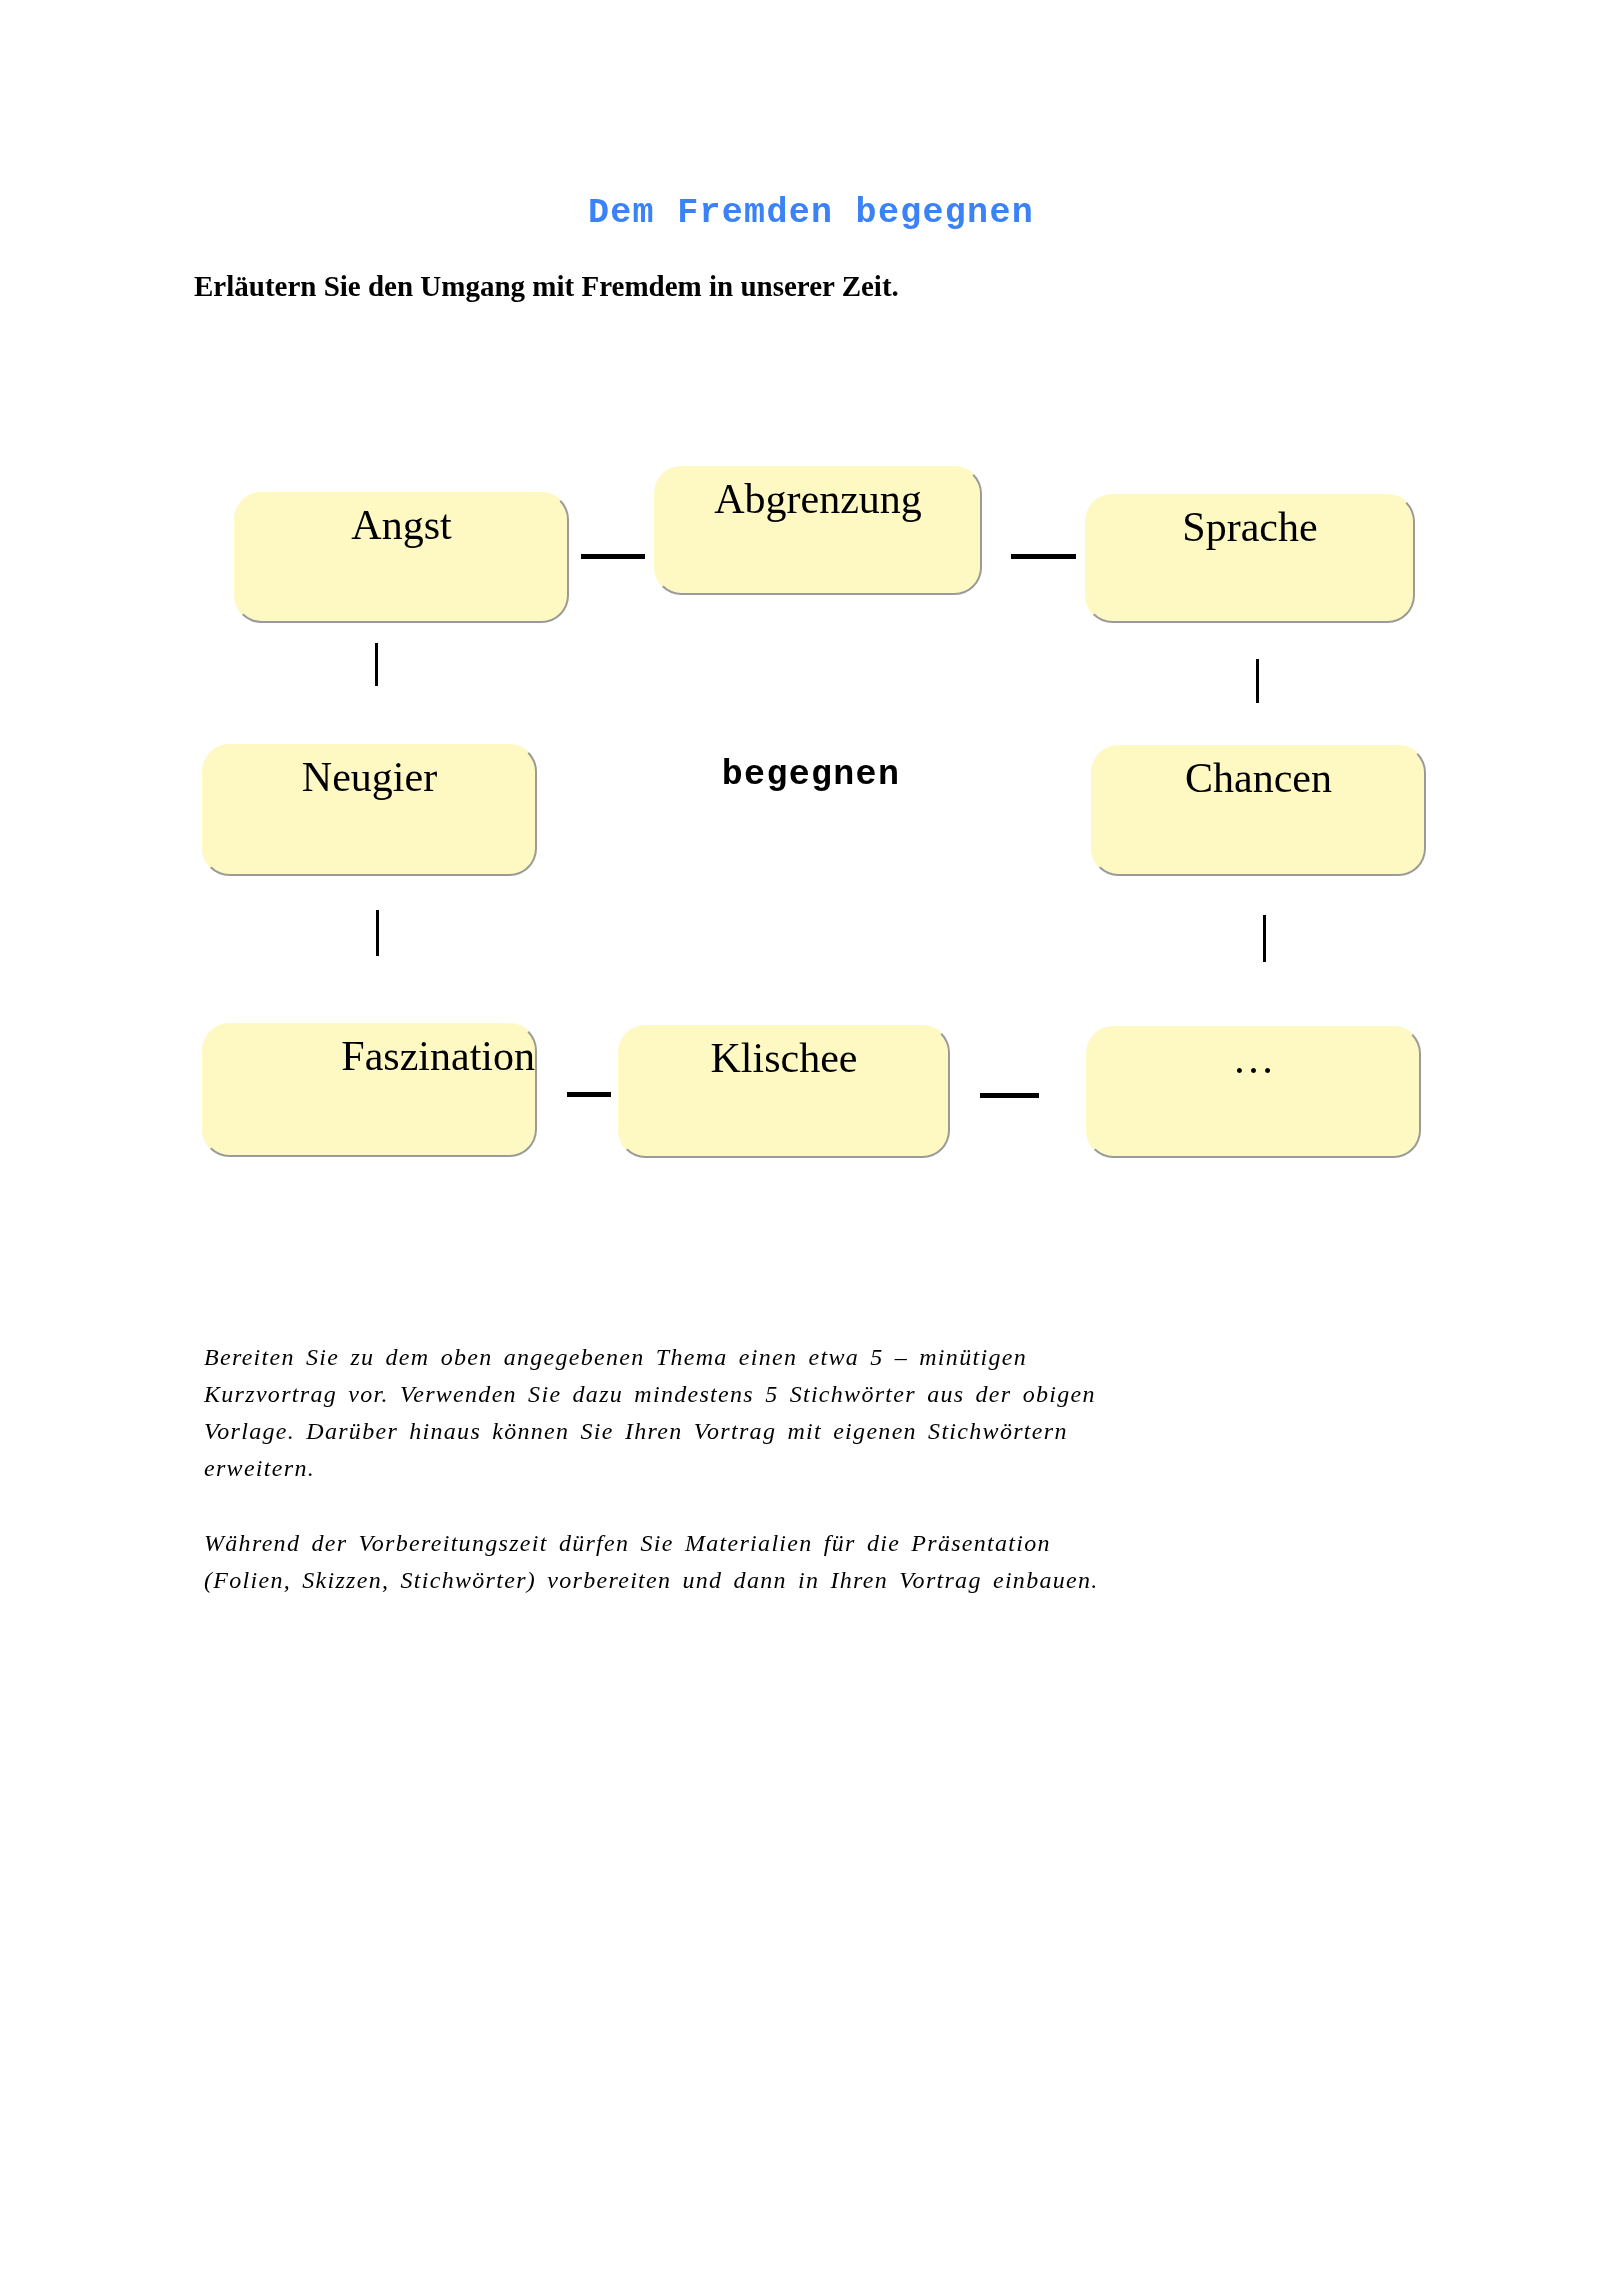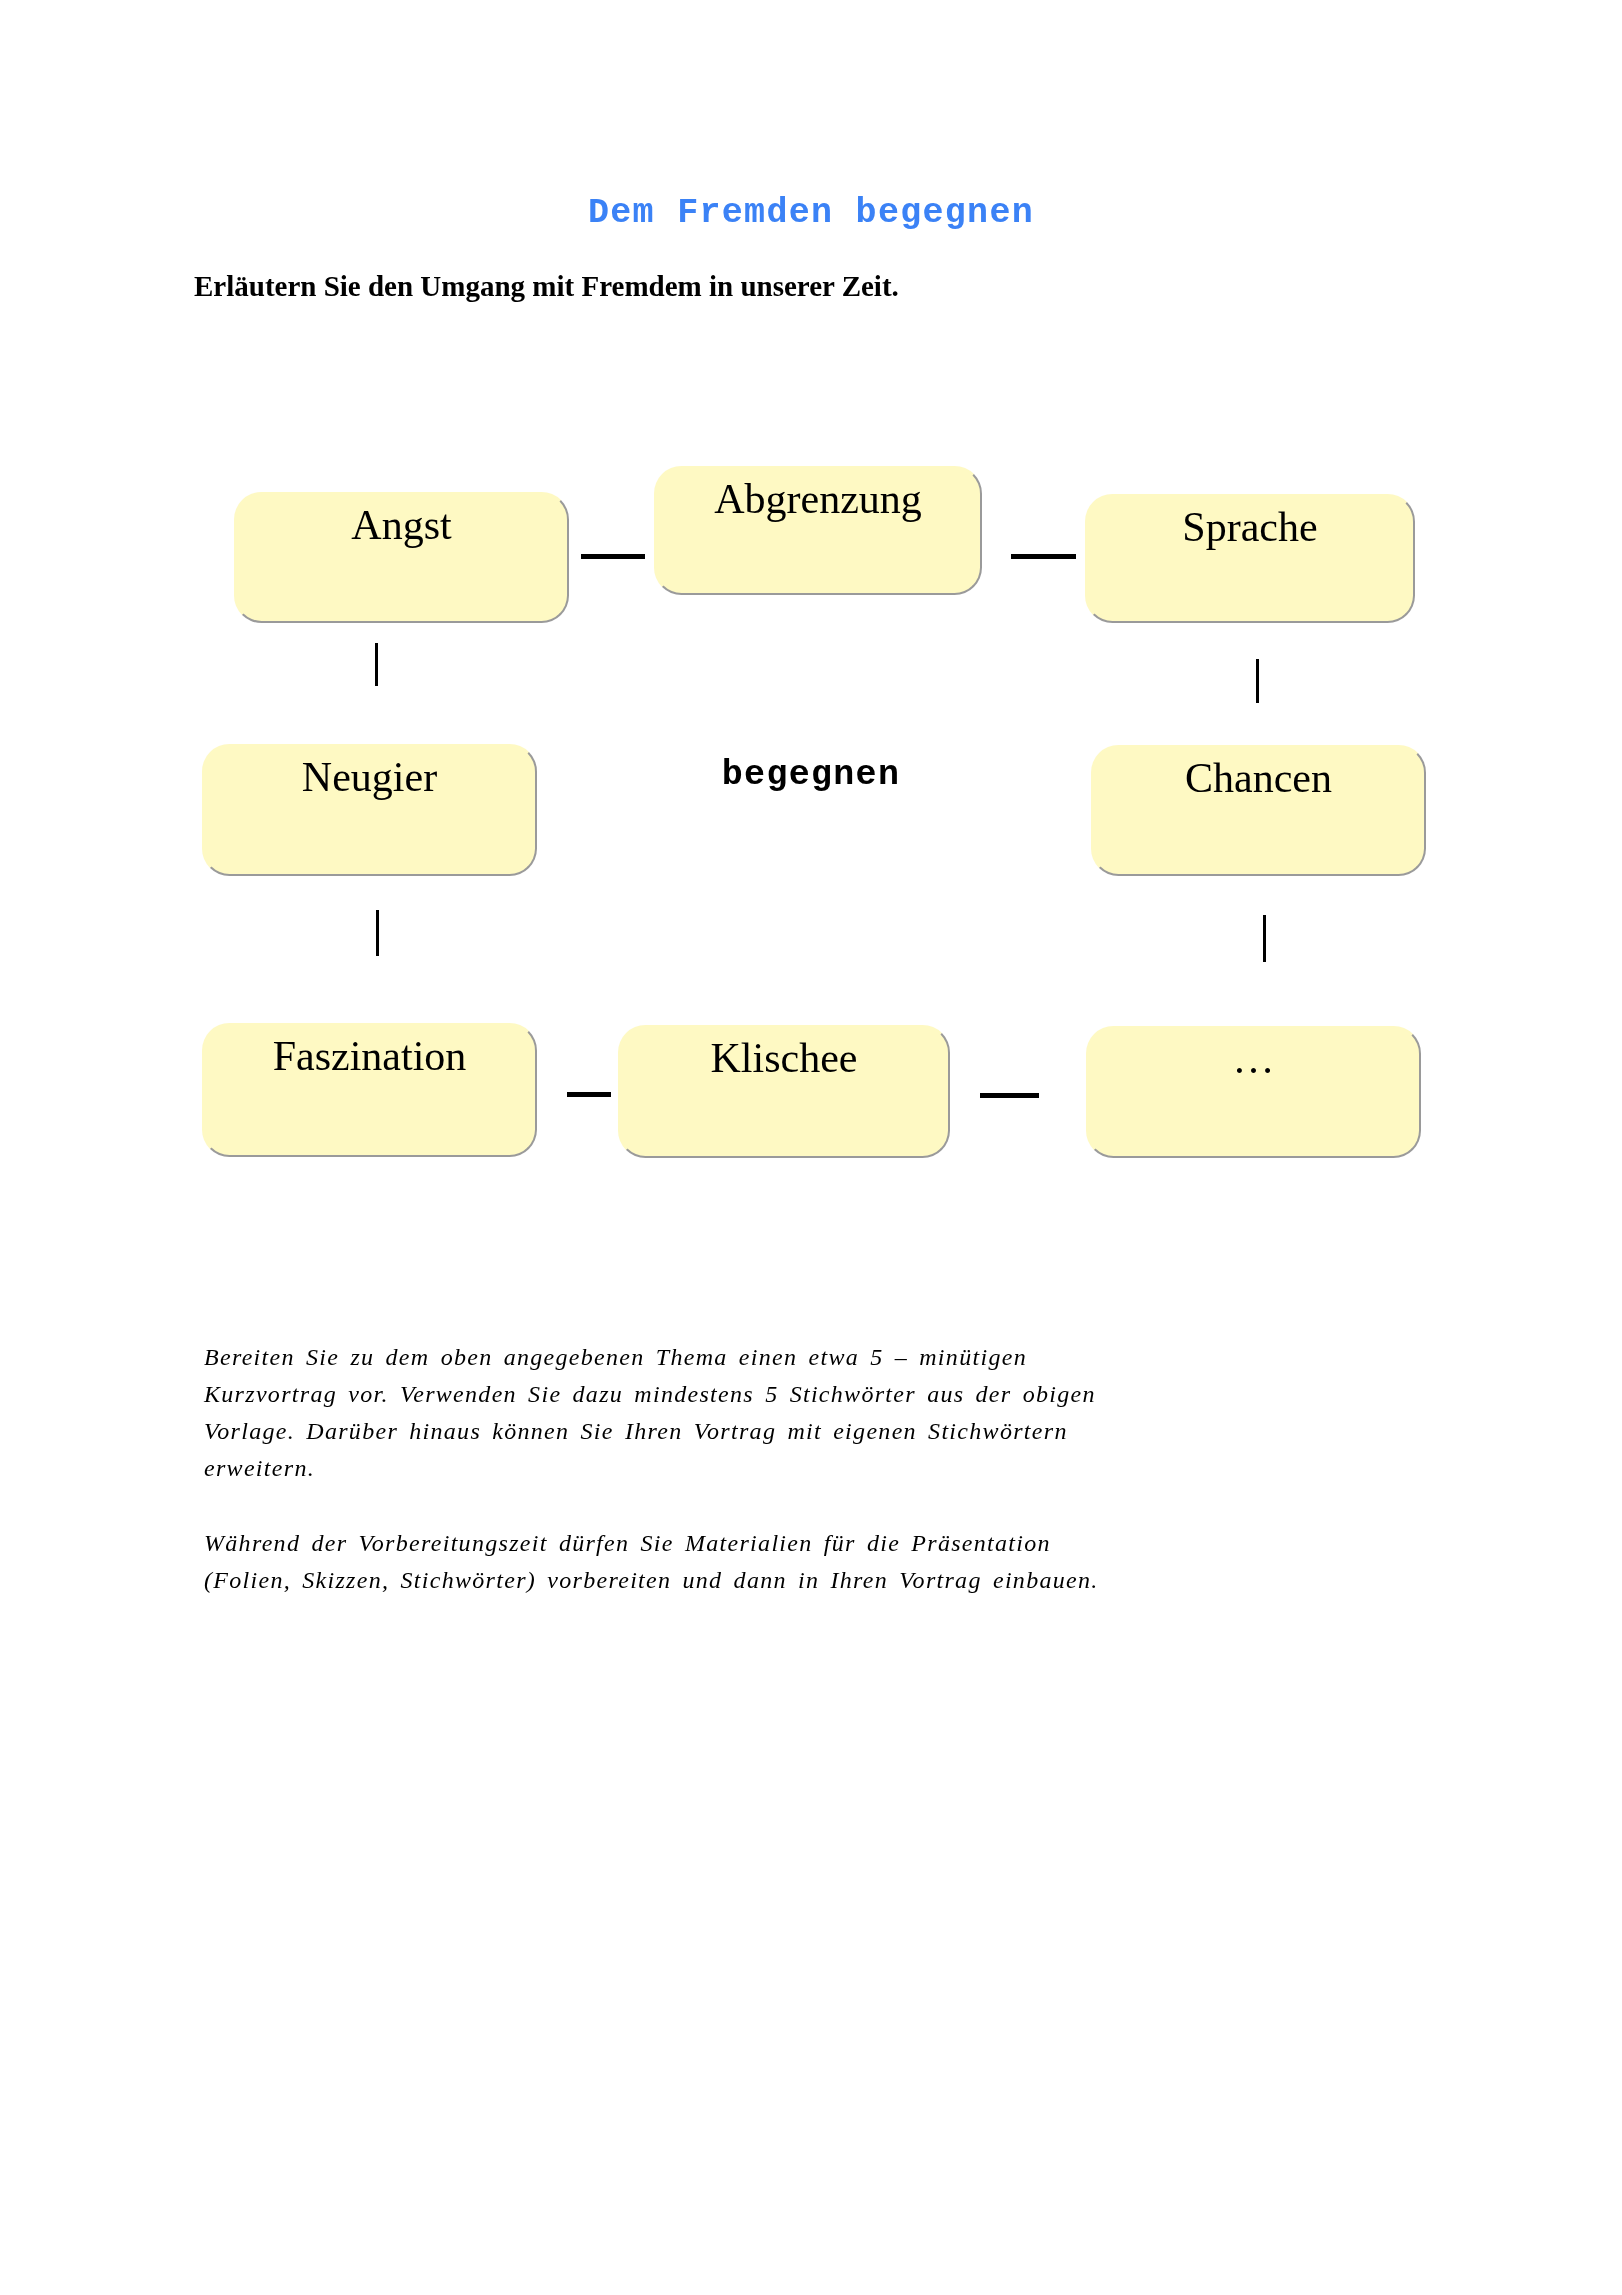--- a/index.html
+++ b/index.html
@@ -44,21 +44,21 @@
     padding-top:7.9px;
     font-size:42px;
     line-height:46px;
     background:#fef9c3;
   }
   .node-angst      {left:234px;  top:492px;  width:335px; height:131px;}
   .node-abgrenzung {left:654px; top:466px;  width:328px; height:129px;}
   .node-sprache    {left:1085px; top:494px;  width:330px; height:129px;}
   .node-neugier    {left:202px;  top:744px; width:335px; height:132px;}
   .node-chancen    {left:1091px; top:745px; width:335px; height:131px;}
-  .node-faszination{left:202px;  top:1023px; width:335px; height:134px;}
+  .node-faszination{left:202px;  top:1023px; width:335px; height:134px;text-align:right;}
   .node-klischee   {left:618px;  top:1025px; width:332px; height:133px;}
   .node-ellipsis   {left:1086px; top:1026px; width:335px; height:132px;}
 
   .center-topic{
     position:absolute;
     left:582px; top:750px; width:458px;
     text-align:center;
     font-family:"Liberation Mono", monospace;
     font-weight:bold;
     font-size:35px;

